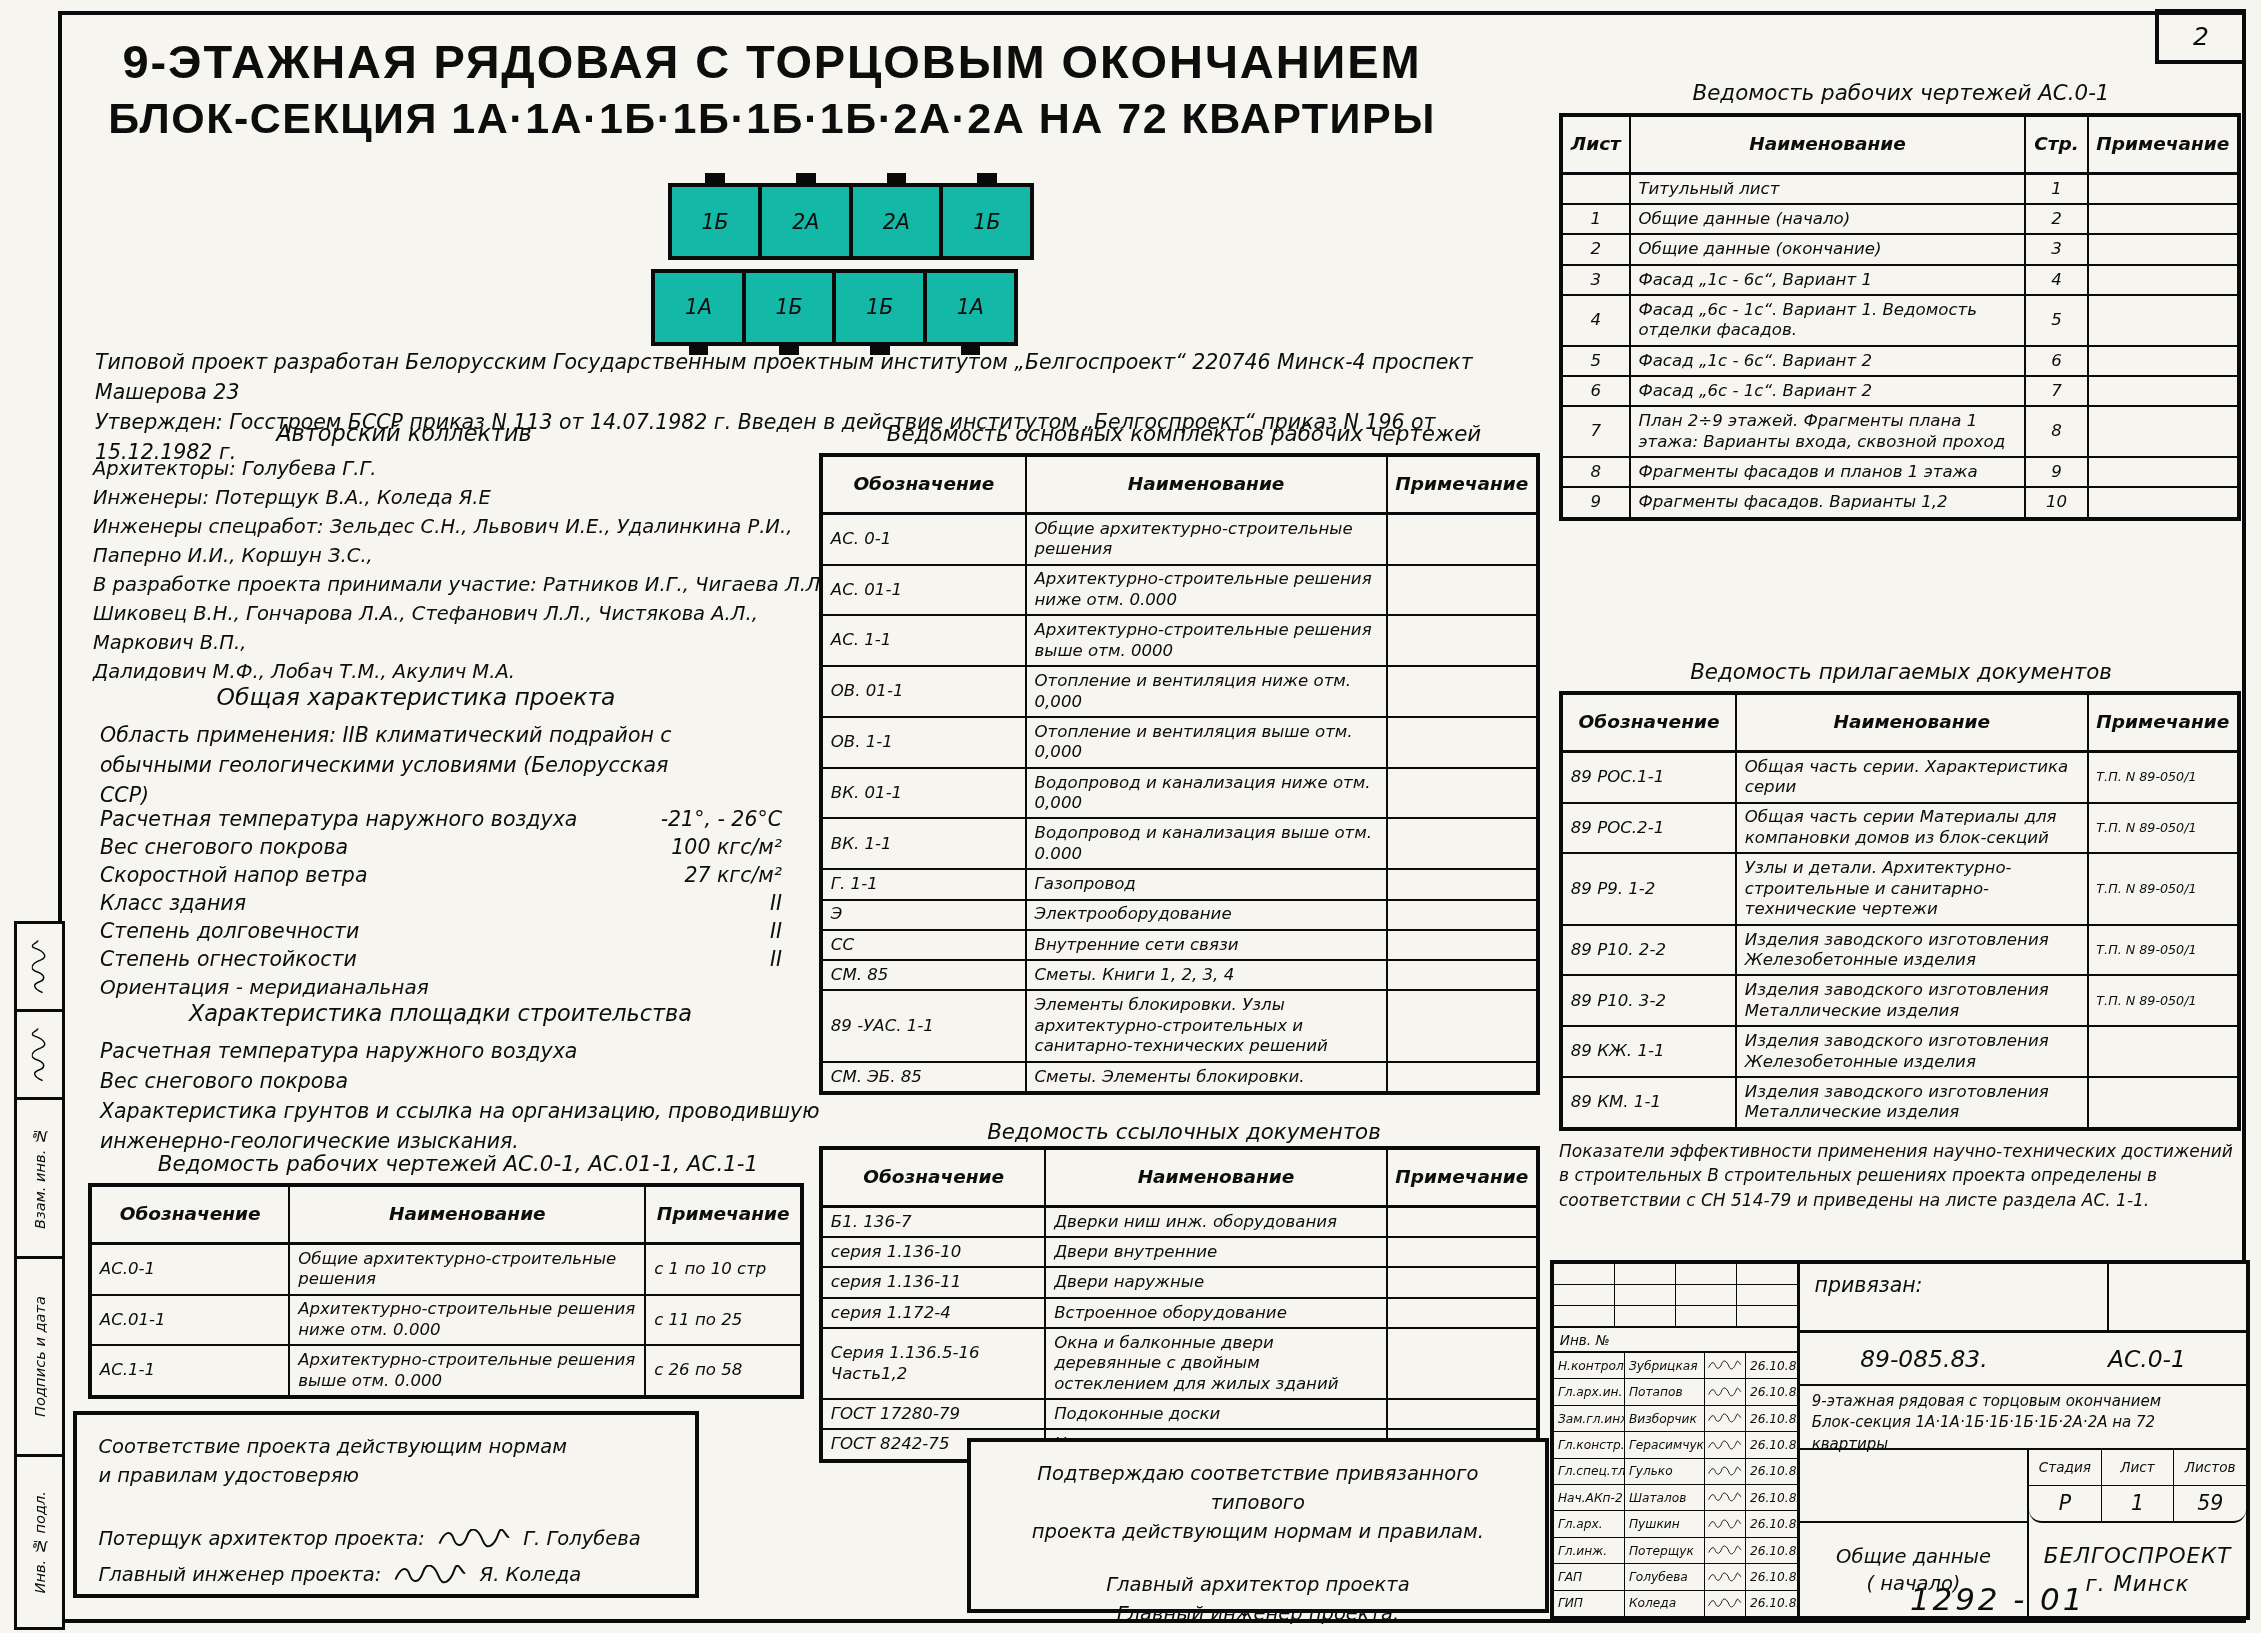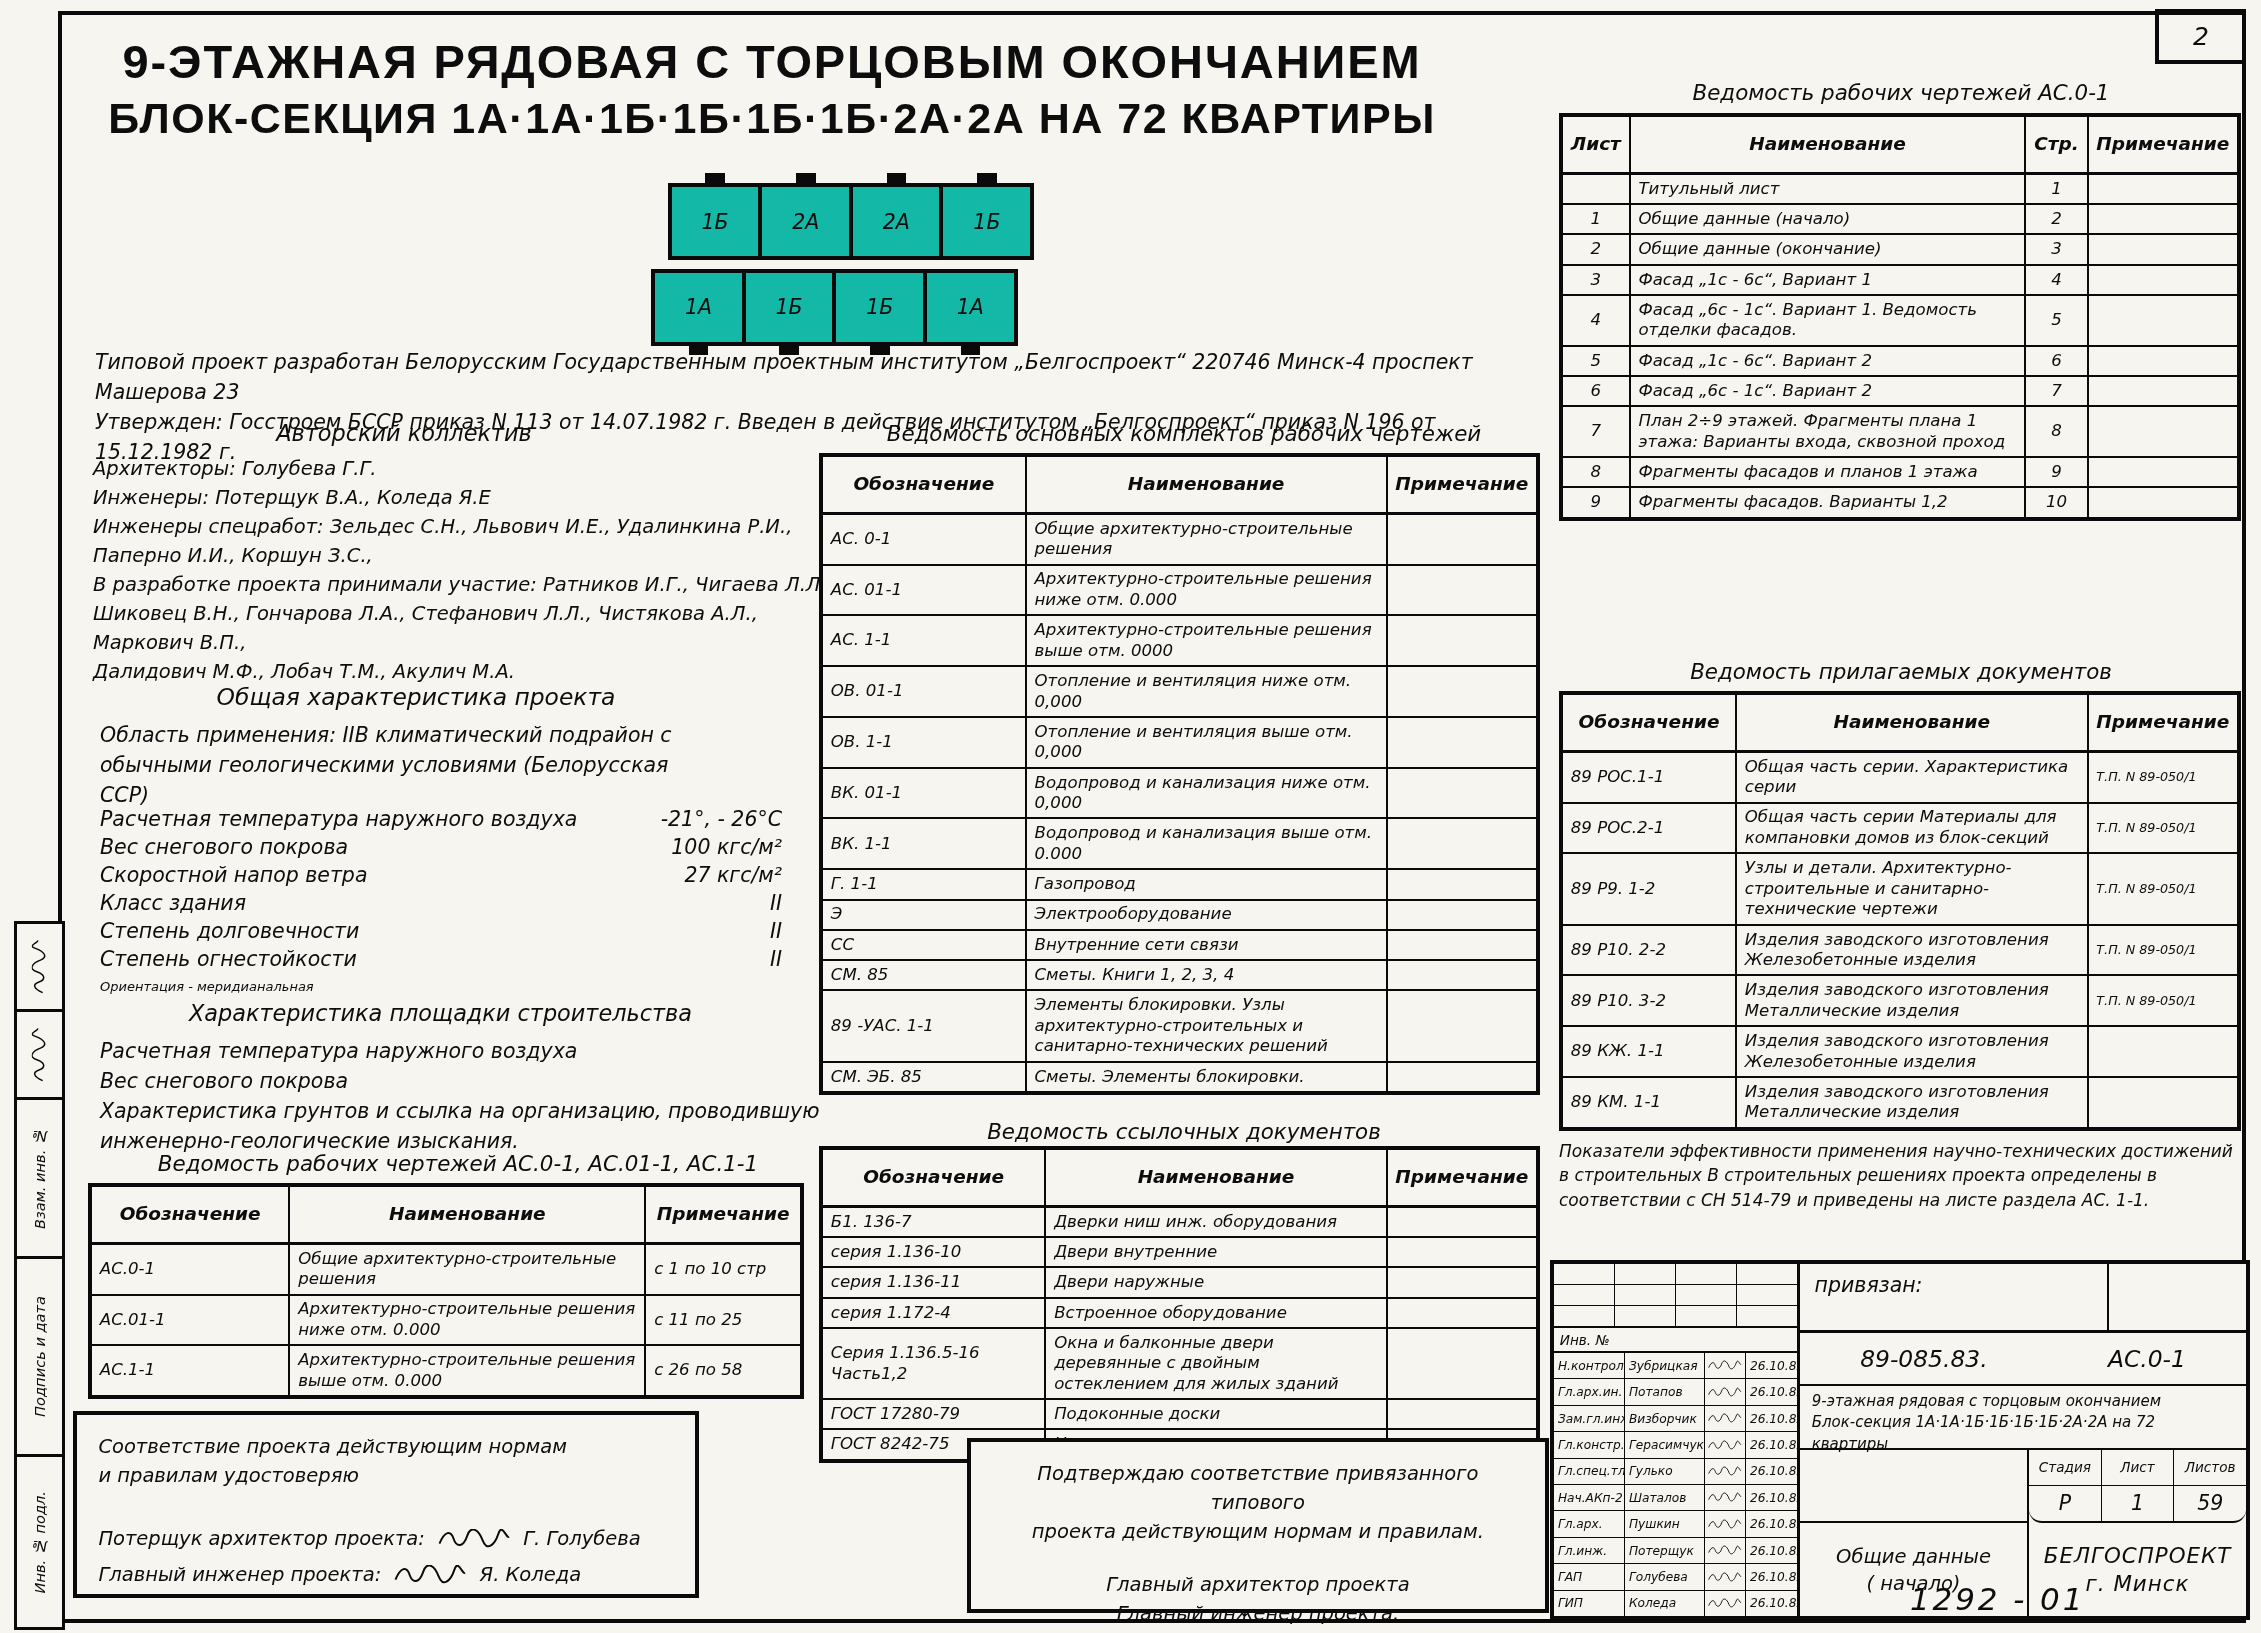--- a/index.html
+++ b/index.html
@@ -164,21 +164,21 @@
       <span>II</span>
     </div>
       <div class="kv" style="font-size:20.5px;line-height:28px;">
       <span>Степень долговечности</span>
       <span>II</span>
     </div>
       <div class="kv" style="font-size:20.5px;line-height:28px;">
       <span>Степень огнестойкости</span>
       <span>II</span>
     </div>
-      <div class="kv" style="font-size:13px;line-height:28px;">
+      <div class="kv" style="font-size:20px;line-height:28px;">
       <span>Ориентация - меридианальная</span>
       <span></span>
     </div>
     </div>
 
   
   <div class="abs hw ctr" style="left:136px;top:1000px;width:609px;font-size:22.4px;">Характеристика площадки строительства</div>
   <div class="abs hw t42" style="left:100px;top:1036px;width:721px;">
       <div>Расчетная температура наружного воздуха</div>
       <div>Вес снегового покрова</div>

